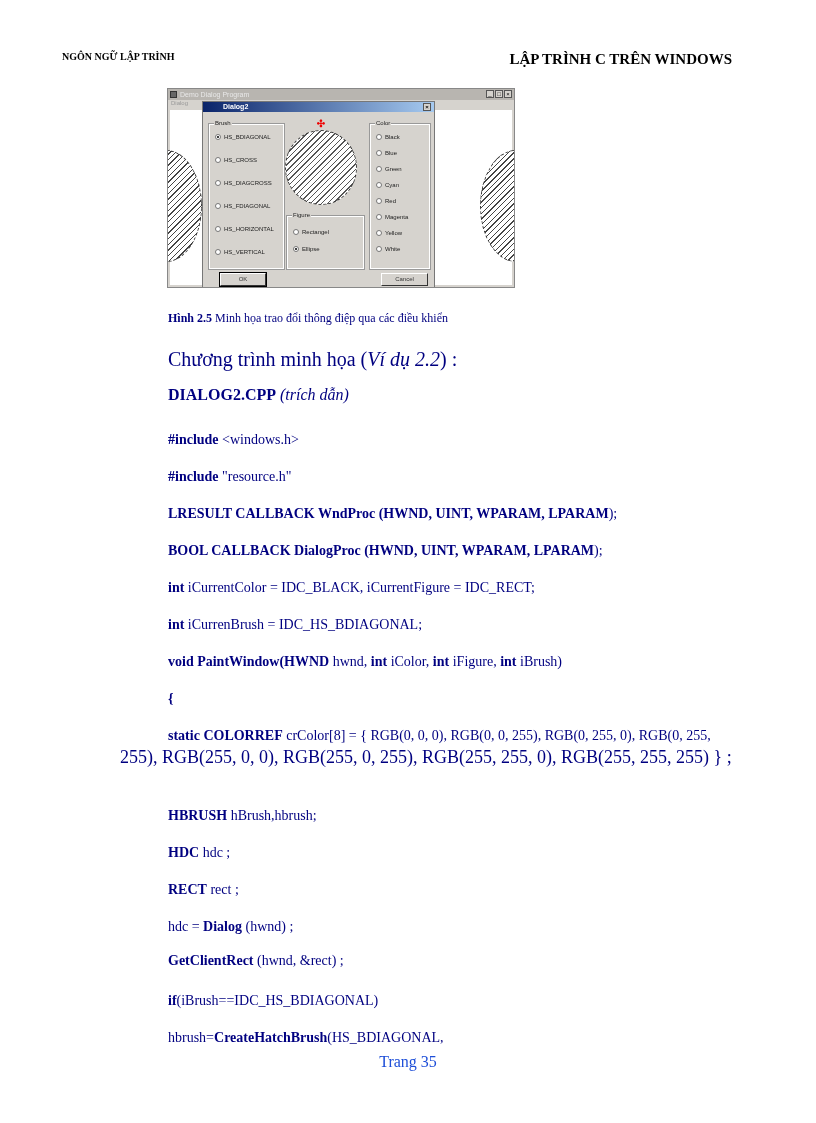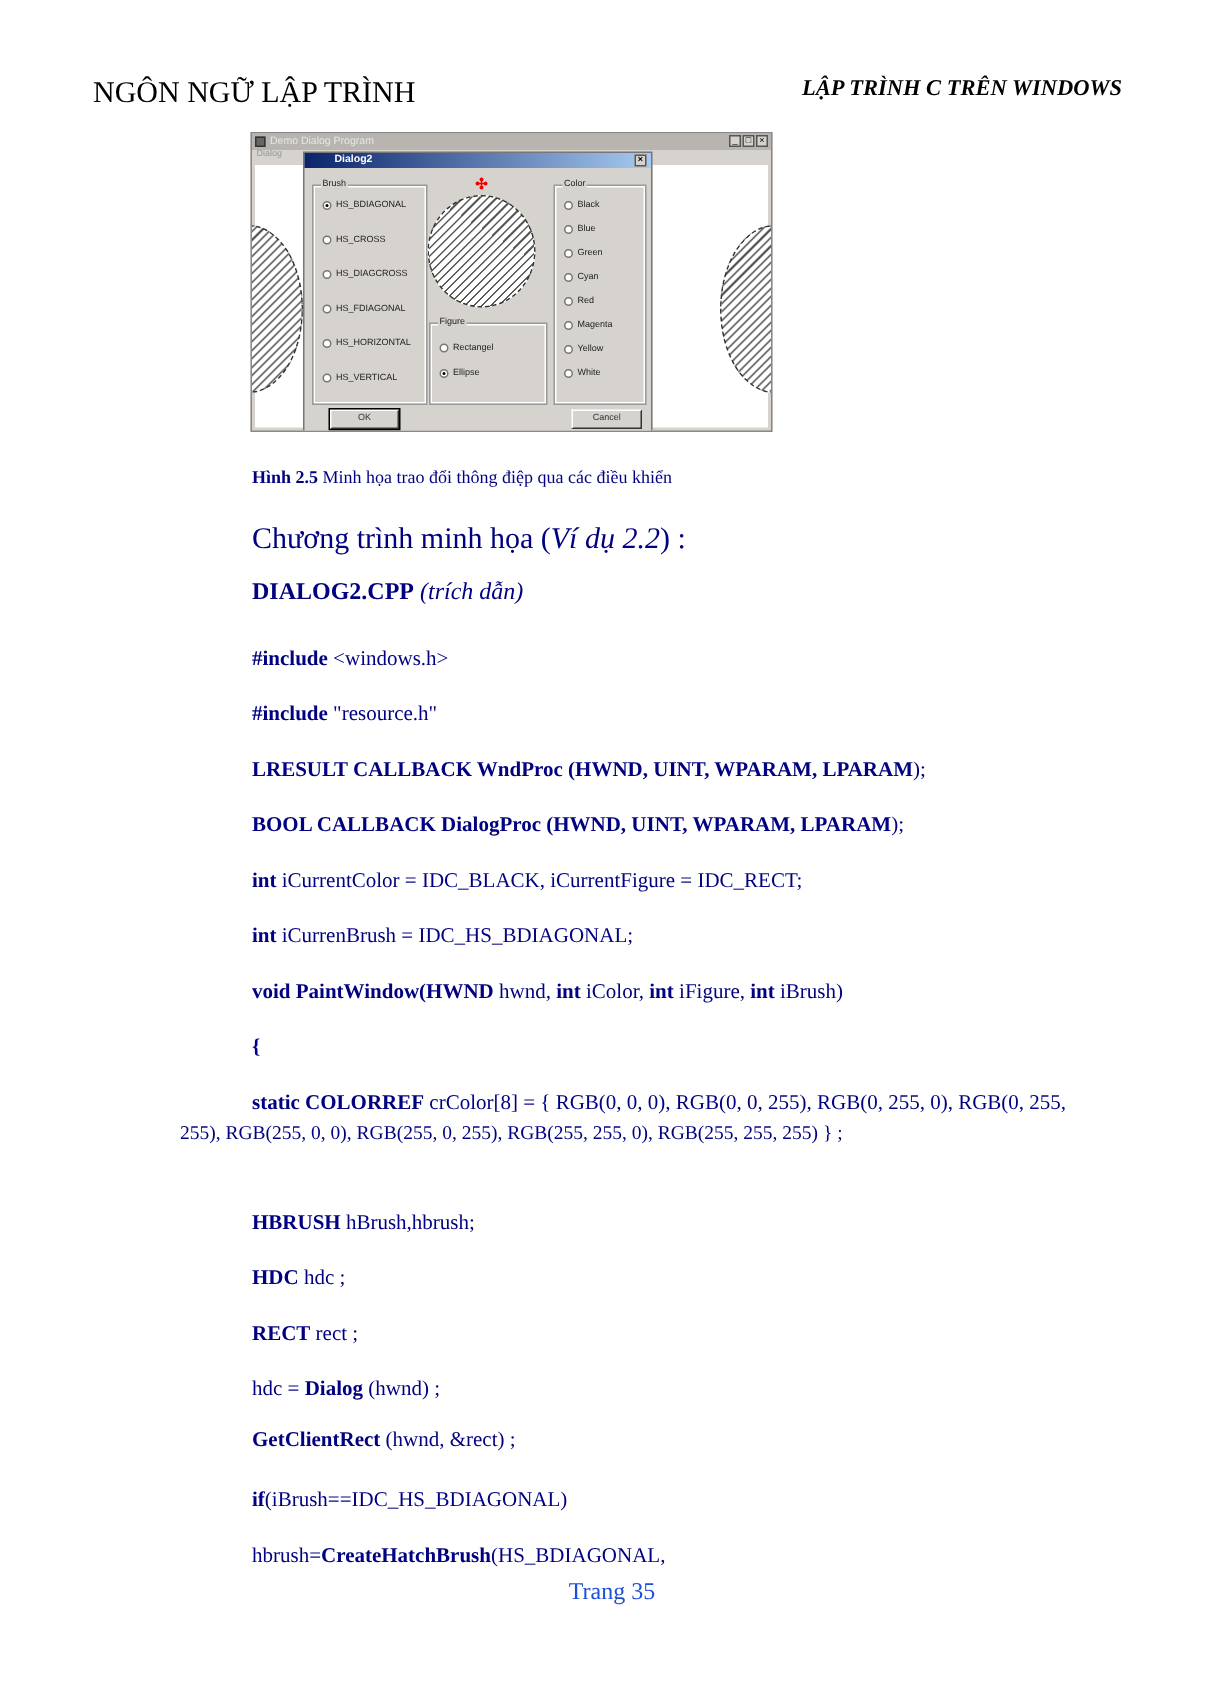--- a/index.html
+++ b/index.html
@@ -1,20 +1,20 @@
 <!DOCTYPE html>
 <html><head>
   <meta charset="utf-8">
   <style>
     html, body { margin: 0; padding: 0; background: #ffffff; }
     body { width: 816px; height: 1123px; position: relative; overflow: hidden;
            font-family: "Liberation Serif", "DejaVu Serif", serif; color: #000; }
 
-    .header-left { position: absolute; left: 62px; top: 51px; font-size: 20px; }
-    .header-right { position: absolute; right: 68px; top: 51px; font-size: 15px; font-weight: bold; font-style: italic; }
+    .header-left { position: absolute; left: 62px; top: 51px; font-size: 10px; font-weight: bold; }
+    .header-right { position: absolute; right: 84px; top: 51px; font-size: 15px; font-weight: bold; }
 
     
     .figure { position: absolute; left: 167px; top: 88px; width: 348px; height: 200px;
               background: #d6d3ce; border: 1px solid #888; box-sizing: border-box; overflow: hidden;
               font-family: Liberation Sans, sans-serif; }
     .main-title { position: absolute; left: 0; top: 0; width: 100%; height: 11px; background: #b8b5b0;
                   font-size: 7px; color: #e8e8e8; line-height: 11px; padding-left: 12px; box-sizing: border-box; }
     .main-title .app-icon { position: absolute; left: 2px; top: 2px; width: 7px; height: 7px; background: #666; border: 1px solid #333; box-sizing: border-box; }
     .win-btns { position: absolute; right: 2px; top: 1px; display: flex; gap: 1px; }
     .win-btn { width: 8px; height: 8px; background: #d6d3ce; border: 1px solid #555; box-sizing: border-box; font-size: 6px; line-height: 6px; text-align: center; color: #000; }
@@ -51,21 +51,21 @@
     .dlg-btn.default { outline: 1px solid #000; }
 
     
     .doc { position: absolute; left: 0; top: 0; width: 816px; color: #000080; }
     .line { position: absolute; left: 168px; font-size: 14px; white-space: nowrap; }
     .line b { font-weight: bold; }
     .caption { position: absolute; left: 168px; top: 311px; font-size: 12px; }
     .caption b { font-weight: bold; }
     .subtitle { position: absolute; left: 168px; top: 348px; font-size: 20px; }
     .filename { position: absolute; left: 168px; top: 386px; font-size: 16px; }
-    .wrap-line { position: absolute; left: 120px; font-size: 13px; white-space: nowrap; }
+    .wrap-line { position: absolute; left: 120px; font-size: 18px; white-space: nowrap; }
 
     .footer { position: absolute; top: 1053px; left: 0; width: 816px; text-align: center; font-size: 16px; color: #1d4ed8; }
   </style>
 </head>
 <body>
 
 <div class="header-left">NGÔN NGỮ LẬP TRÌNH</div>
 <div class="header-right">LẬP TRÌNH C TRÊN WINDOWS</div>
 
 <div class="figure">

